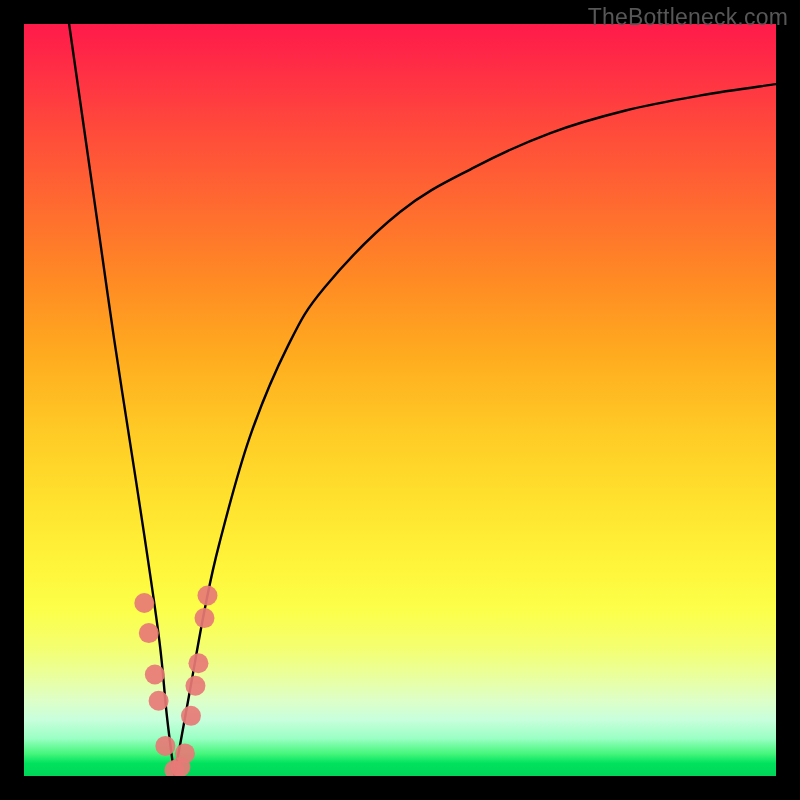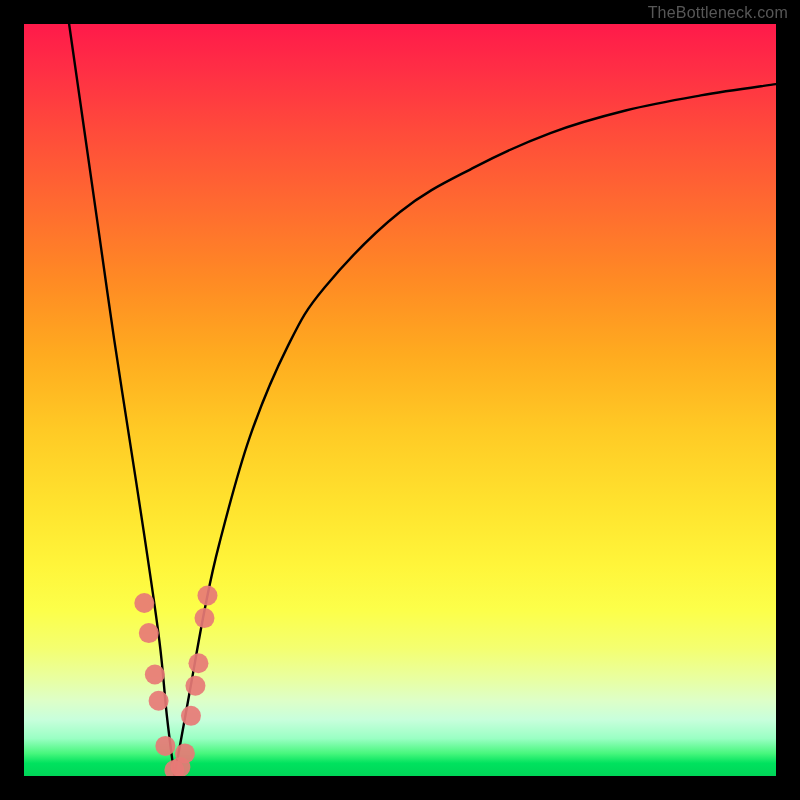--- a/index.html
+++ b/index.html
@@ -49,21 +49,21 @@
       #47f77d 97%,
       #00e25e 98.3%,
       #00d558 100%
     );
   }
   .watermark {
     position: absolute;
     top: 4px;
     right: 12px;
     color: #575757;
-    font-size: 16px;
+    font-size: 23px;
     font-weight: 400;
     letter-spacing: 0.2px;
     user-select: none;
   }
   svg.curves {
     position: absolute;
     inset: 0;
   }
 </style>
 </head>

